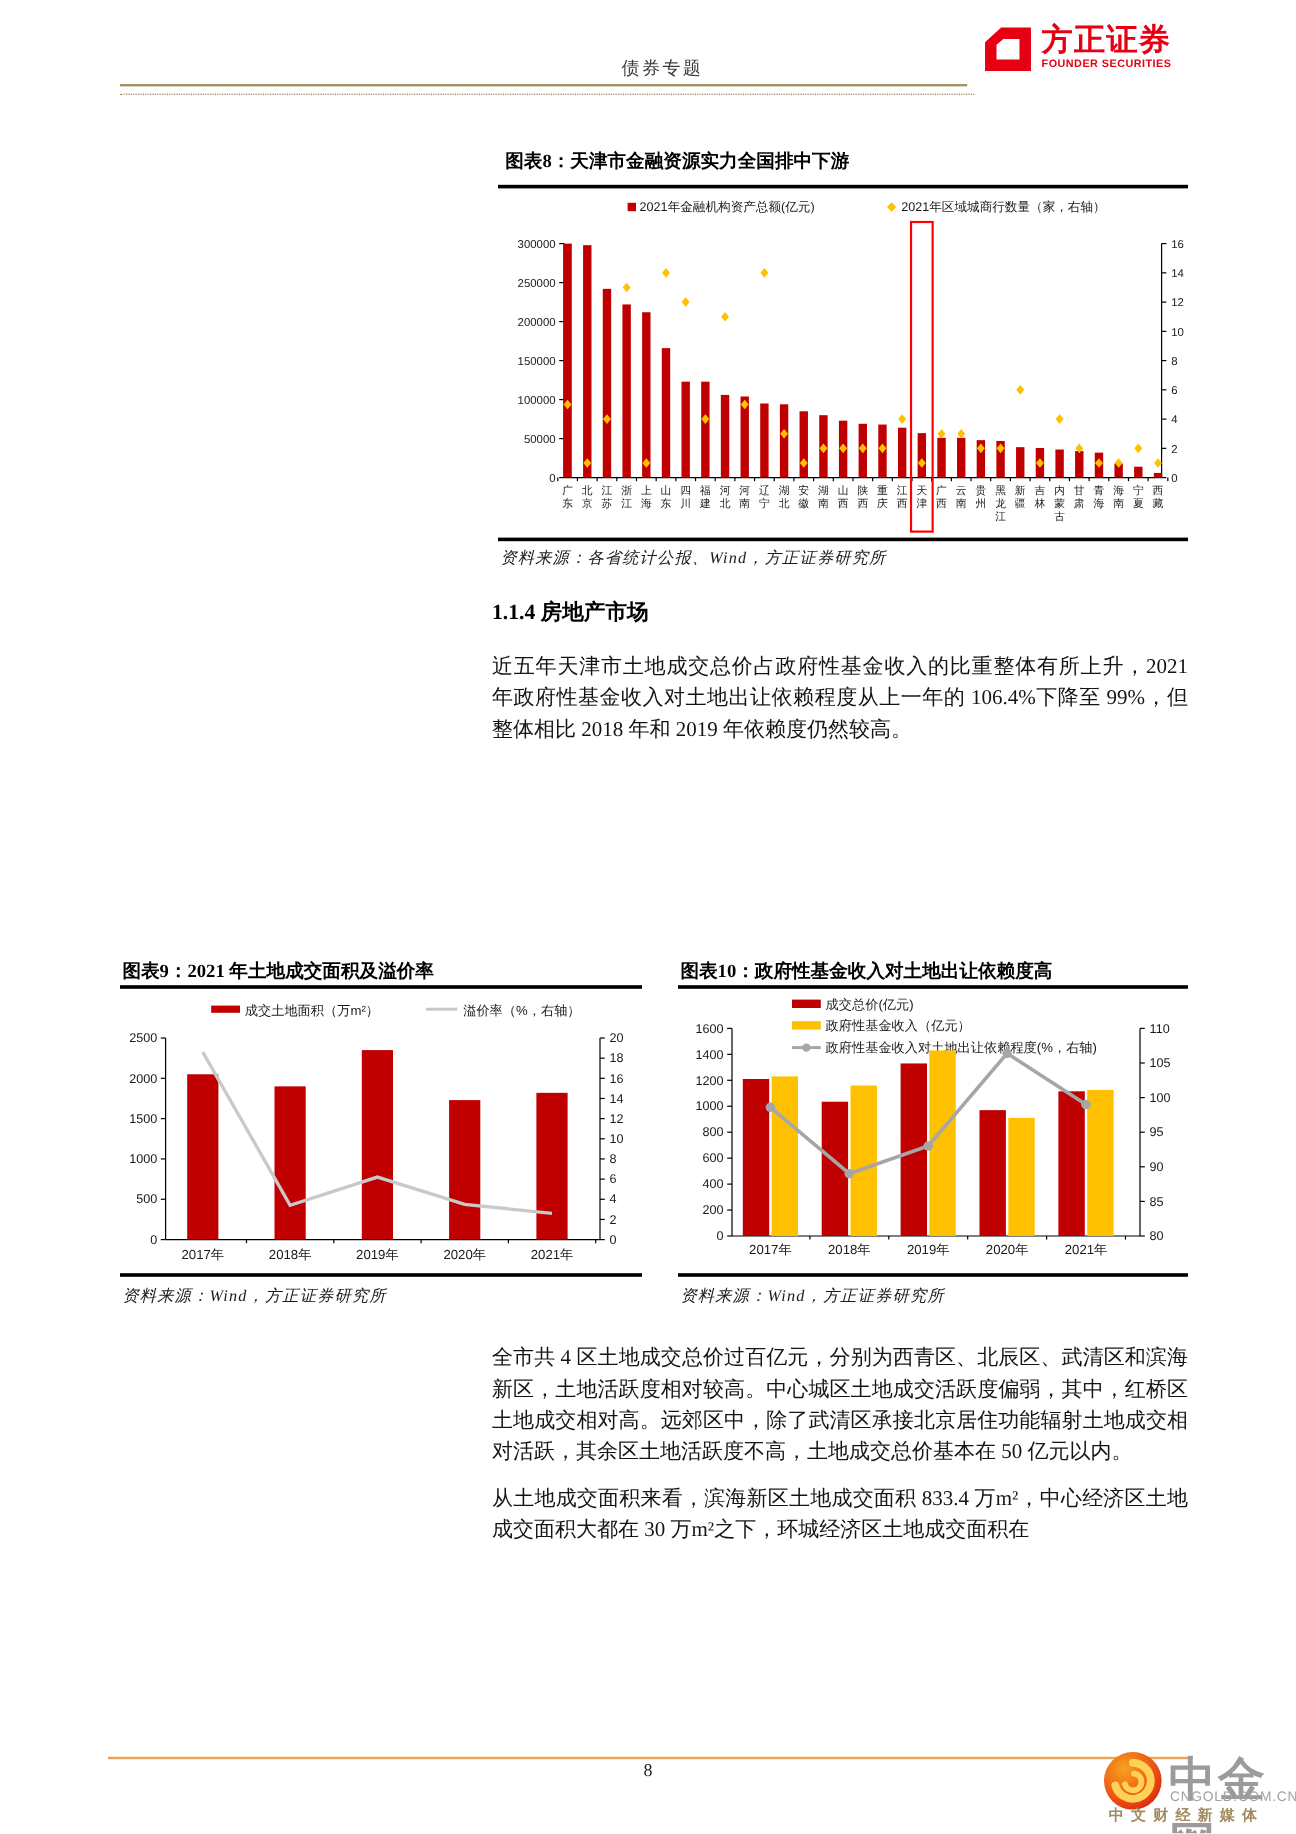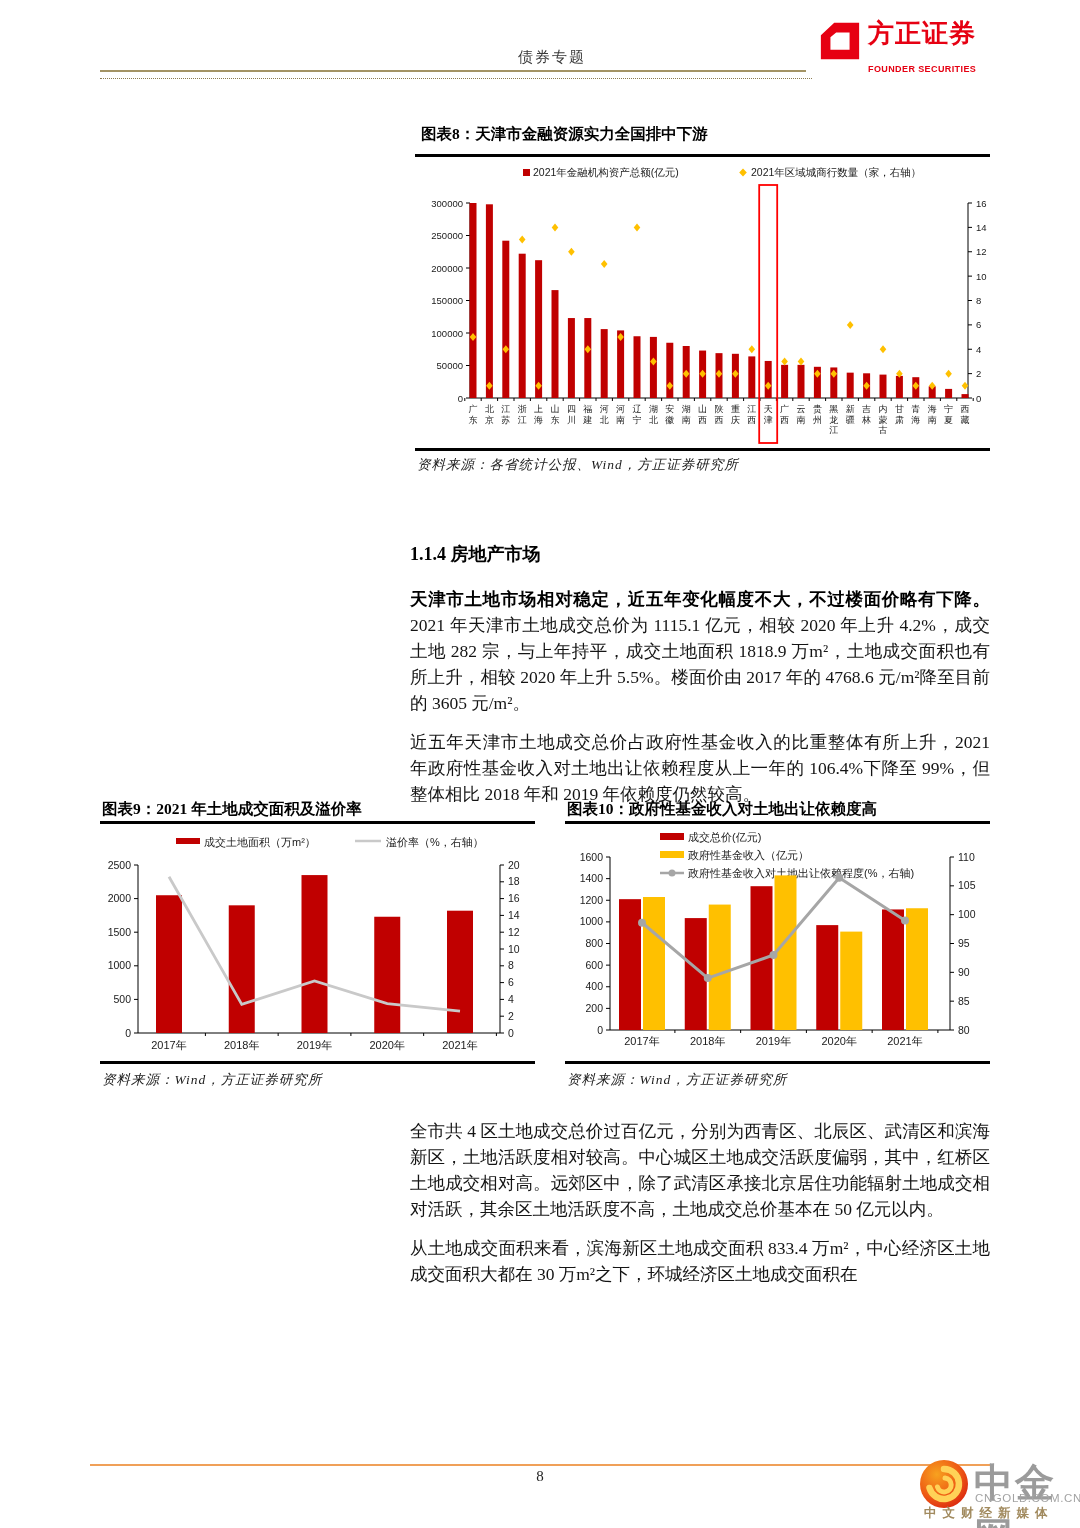--- a/index.html
+++ b/index.html
@@ -6,21 +6,21 @@
   .page{position:relative;width:1080px;height:1528px;background:#fff;overflow:hidden;
         font-family:"Liberation Serif","DejaVu Serif",serif;color:#111;}
   
   .hdr-title{position:absolute;top:48px;left:12px;width:1080px;text-align:center;
              font-size:15px;color:#3a3a3a;letter-spacing:2px;}
   .hline-solid{position:absolute;top:70px;left:100px;width:706px;height:2px;background:#a39364;}
   .hline-dotted{position:absolute;top:78px;left:100px;width:712px;height:0;border-top:1.5px dotted #8c7c52;}
   .founder-logo{position:absolute;top:20px;left:818px;width:170px;height:48px;display:flex;align-items:flex-start;}
   .fz-txt{margin-left:6px;}
   .fz-cn{font-family:"Liberation Sans","DejaVu Sans",sans-serif;font-weight:bold;font-size:26px;line-height:26px;color:#e60012;letter-spacing:1px;}
-  .fz-en{font-family:"Liberation Sans","DejaVu Sans",sans-serif;font-weight:bold;font-size:9px;color:#e60012;letter-spacing:.4px;margin-top:18px;}
+  .fz-en{font-family:"Liberation Sans","DejaVu Sans",sans-serif;font-weight:bold;font-size:9px;color:#e60012;letter-spacing:.4px;margin-top:2px;}
   
   .fig{position:absolute;}
   .fig-title{font-size:15.5px;font-weight:bold;color:#000;}
   .fig-rule{position:absolute;left:0;height:3px;background:#000;}
   .fig-src{position:absolute;left:2px;font-style:italic;font-size:13.5px;color:#1a1a1a;letter-spacing:1px;}
   .fig8{top:118px;left:415px;width:575px;height:368px;}
   .fig8 .fig-title{position:absolute;top:6px;left:6px;}
   .fig8 .rule-top{top:36px;width:575px;}
   .fig8 .rule-bot{top:330px;width:575px;}
   .fig8 .fig-src{top:338px;}
@@ -28,21 +28,21 @@
   .fig10{top:795px;left:565px;width:425px;height:305px;}
   .fig9 .fig-title,.fig10 .fig-title{position:absolute;top:4px;left:2px;}
   .fig9 .rule-top,.fig10 .rule-top{top:26px;width:100%;}
   .fig9 .rule-bot,.fig10 .rule-bot{top:266px;width:100%;}
   .fig9 .fig-src,.fig10 .fig-src{top:276px;}
   svg.chart{position:absolute;overflow:visible;
             font-family:"Liberation Sans","DejaVu Sans",sans-serif;}
   #fig8svg{top:42px;left:0;}
   #fig9svg,#fig10svg{top:35px;left:0;}
   
-  .body1{position:absolute;top:542px;left:410px;width:580px;}
+  .body1{position:absolute;top:498px;left:410px;width:580px;}
   .body2{position:absolute;top:1118px;left:410px;width:580px;}
   .sec-h{font-size:18px;font-weight:bold;margin:0 0 20px 0;color:#000;}
   .para{text-align:justify;font-size:17.5px;line-height:26px;margin:0 0 13px 0;color:#141414;}
   .para .b{font-weight:bold;color:#000;}
   
   .footer-rule{position:absolute;top:1464px;left:90px;width:900px;height:2px;background:#f0a058;}
   .page-num{position:absolute;top:1468px;left:90px;width:900px;text-align:center;font-size:15px;color:#222;}
   .cngold{position:absolute;top:1456px;left:918px;width:160px;height:70px;}
   .cngold svg{position:absolute;top:2px;left:0;}
   .cng-cn{position:absolute;top:0;left:56px;font-size:39px;font-weight:bold;color:#9b9b9b;letter-spacing:2px;
@@ -273,21 +273,20 @@
         <line x1="558.2" y1="238" x2="558.2" y2="241" stroke="#000" stroke-width="1"></line>
         <rect x="344.2" y="25" width="18" height="258" fill="none" stroke="#ff0000" stroke-width="1.8"></rect>
       </svg>
     <div class="fig-rule rule-bot"></div>
     <div class="fig-src">资料来源：各省统计公报、Wind，方正证券研究所</div>
   </div>
 
   <div class="body1">
     <div class="sec-h">1.1.4 房地产市场</div>
     <div id="paras1">
-        <div class="para"><span class="b">天津市土地市场相对稳定，近五年变化幅度不大，不过楼面价略有下降。</span><span>2021 年天津市土地成交总价为 1115.1 亿元，相较 2020 年上升 4.2%，成交土地 282 宗，与上年持平，成交土地面积 1818.9 万m²，土地成交面积也有所上升，相较 2020 年上升 5.5%。楼面价由 2017 年的 4768.6 元/m²降至目前的 3605 元/m²。</span></div>
         <div class="para"><span>近五年天津市土地成交总价占政府性基金收入的比重整体有所上升，2021 年政府性基金收入对土地出让依赖程度从上一年的 106.4%下降至 99%，但整体相比 2018 年和 2019 年依赖度仍然较高。</span></div>
       </div>
   </div>
 
   <div class="fig fig9">
     <div class="fig-title">图表9：2021 年土地成交面积及溢价率</div>
     <div class="fig-rule rule-top"></div>
     <svg id="fig9svg" class="chart" width="435" height="230" viewBox="0 0 435 230">
         <rect x="76" y="8" width="24" height="6" fill="#c00000"></rect>
         <text x="104" y="15.5" font-size="11" text-anchor="start" fill="#1a1a1a">成交土地面积（万m²）</text>

